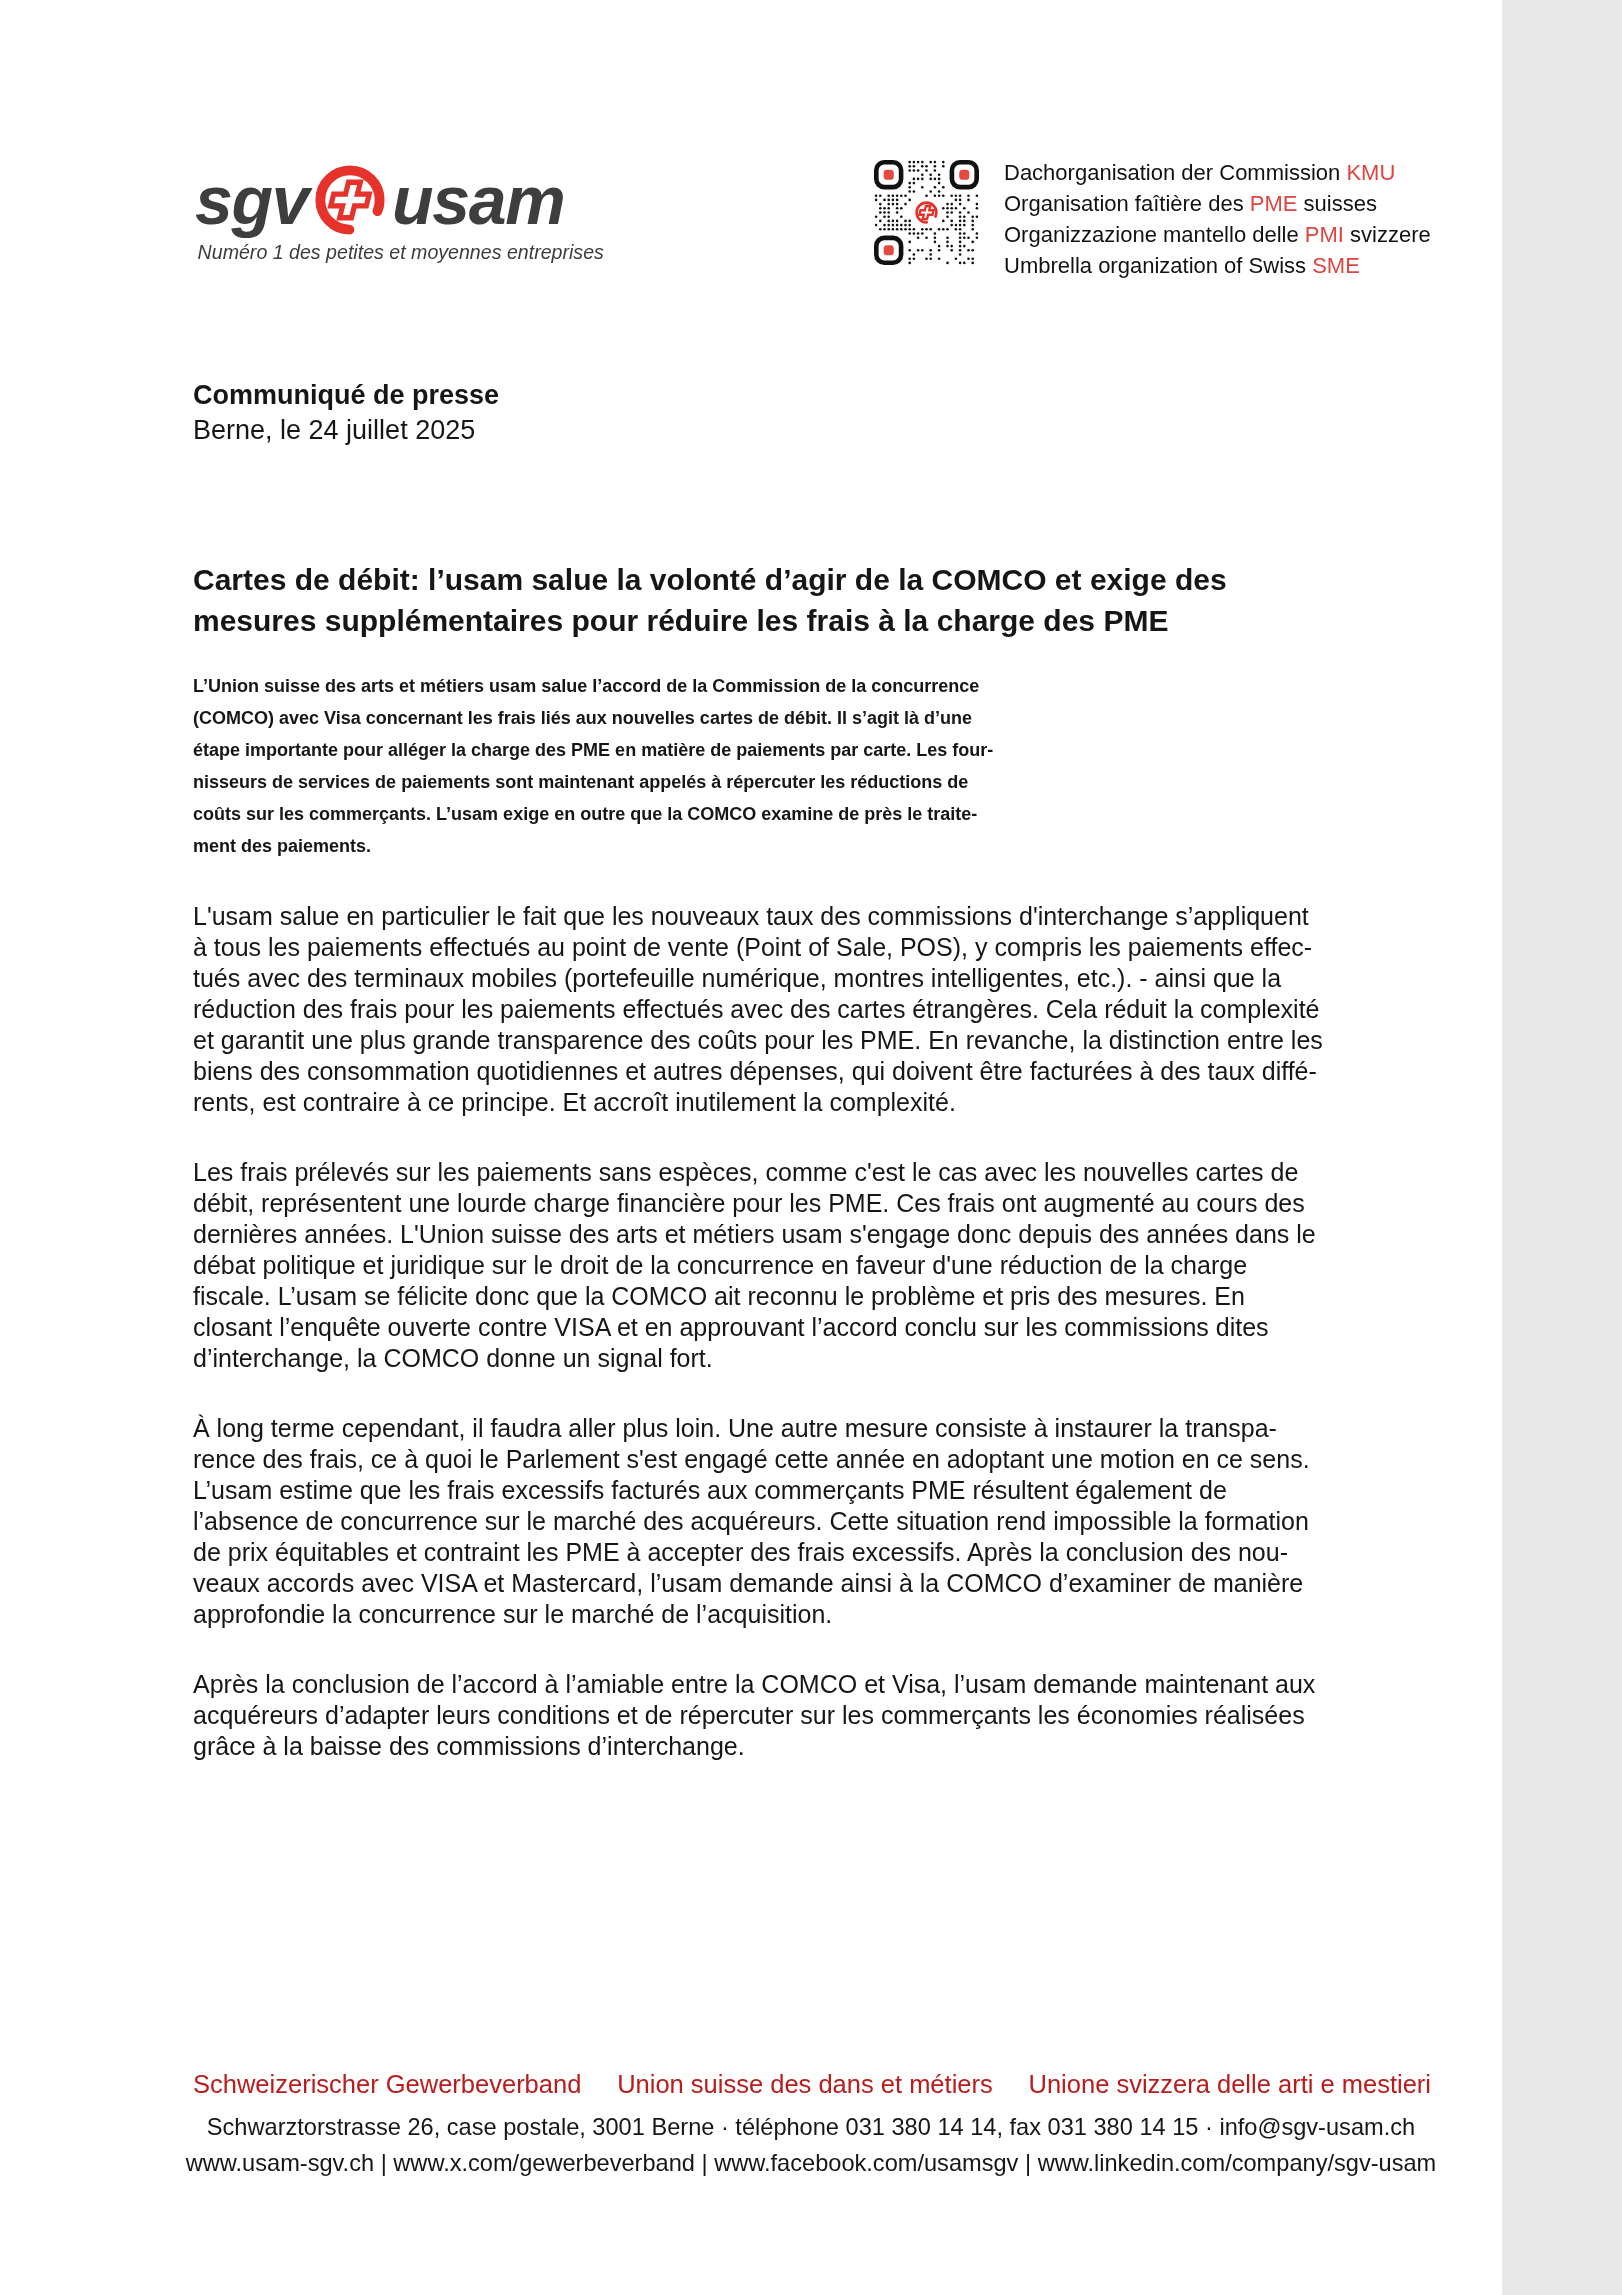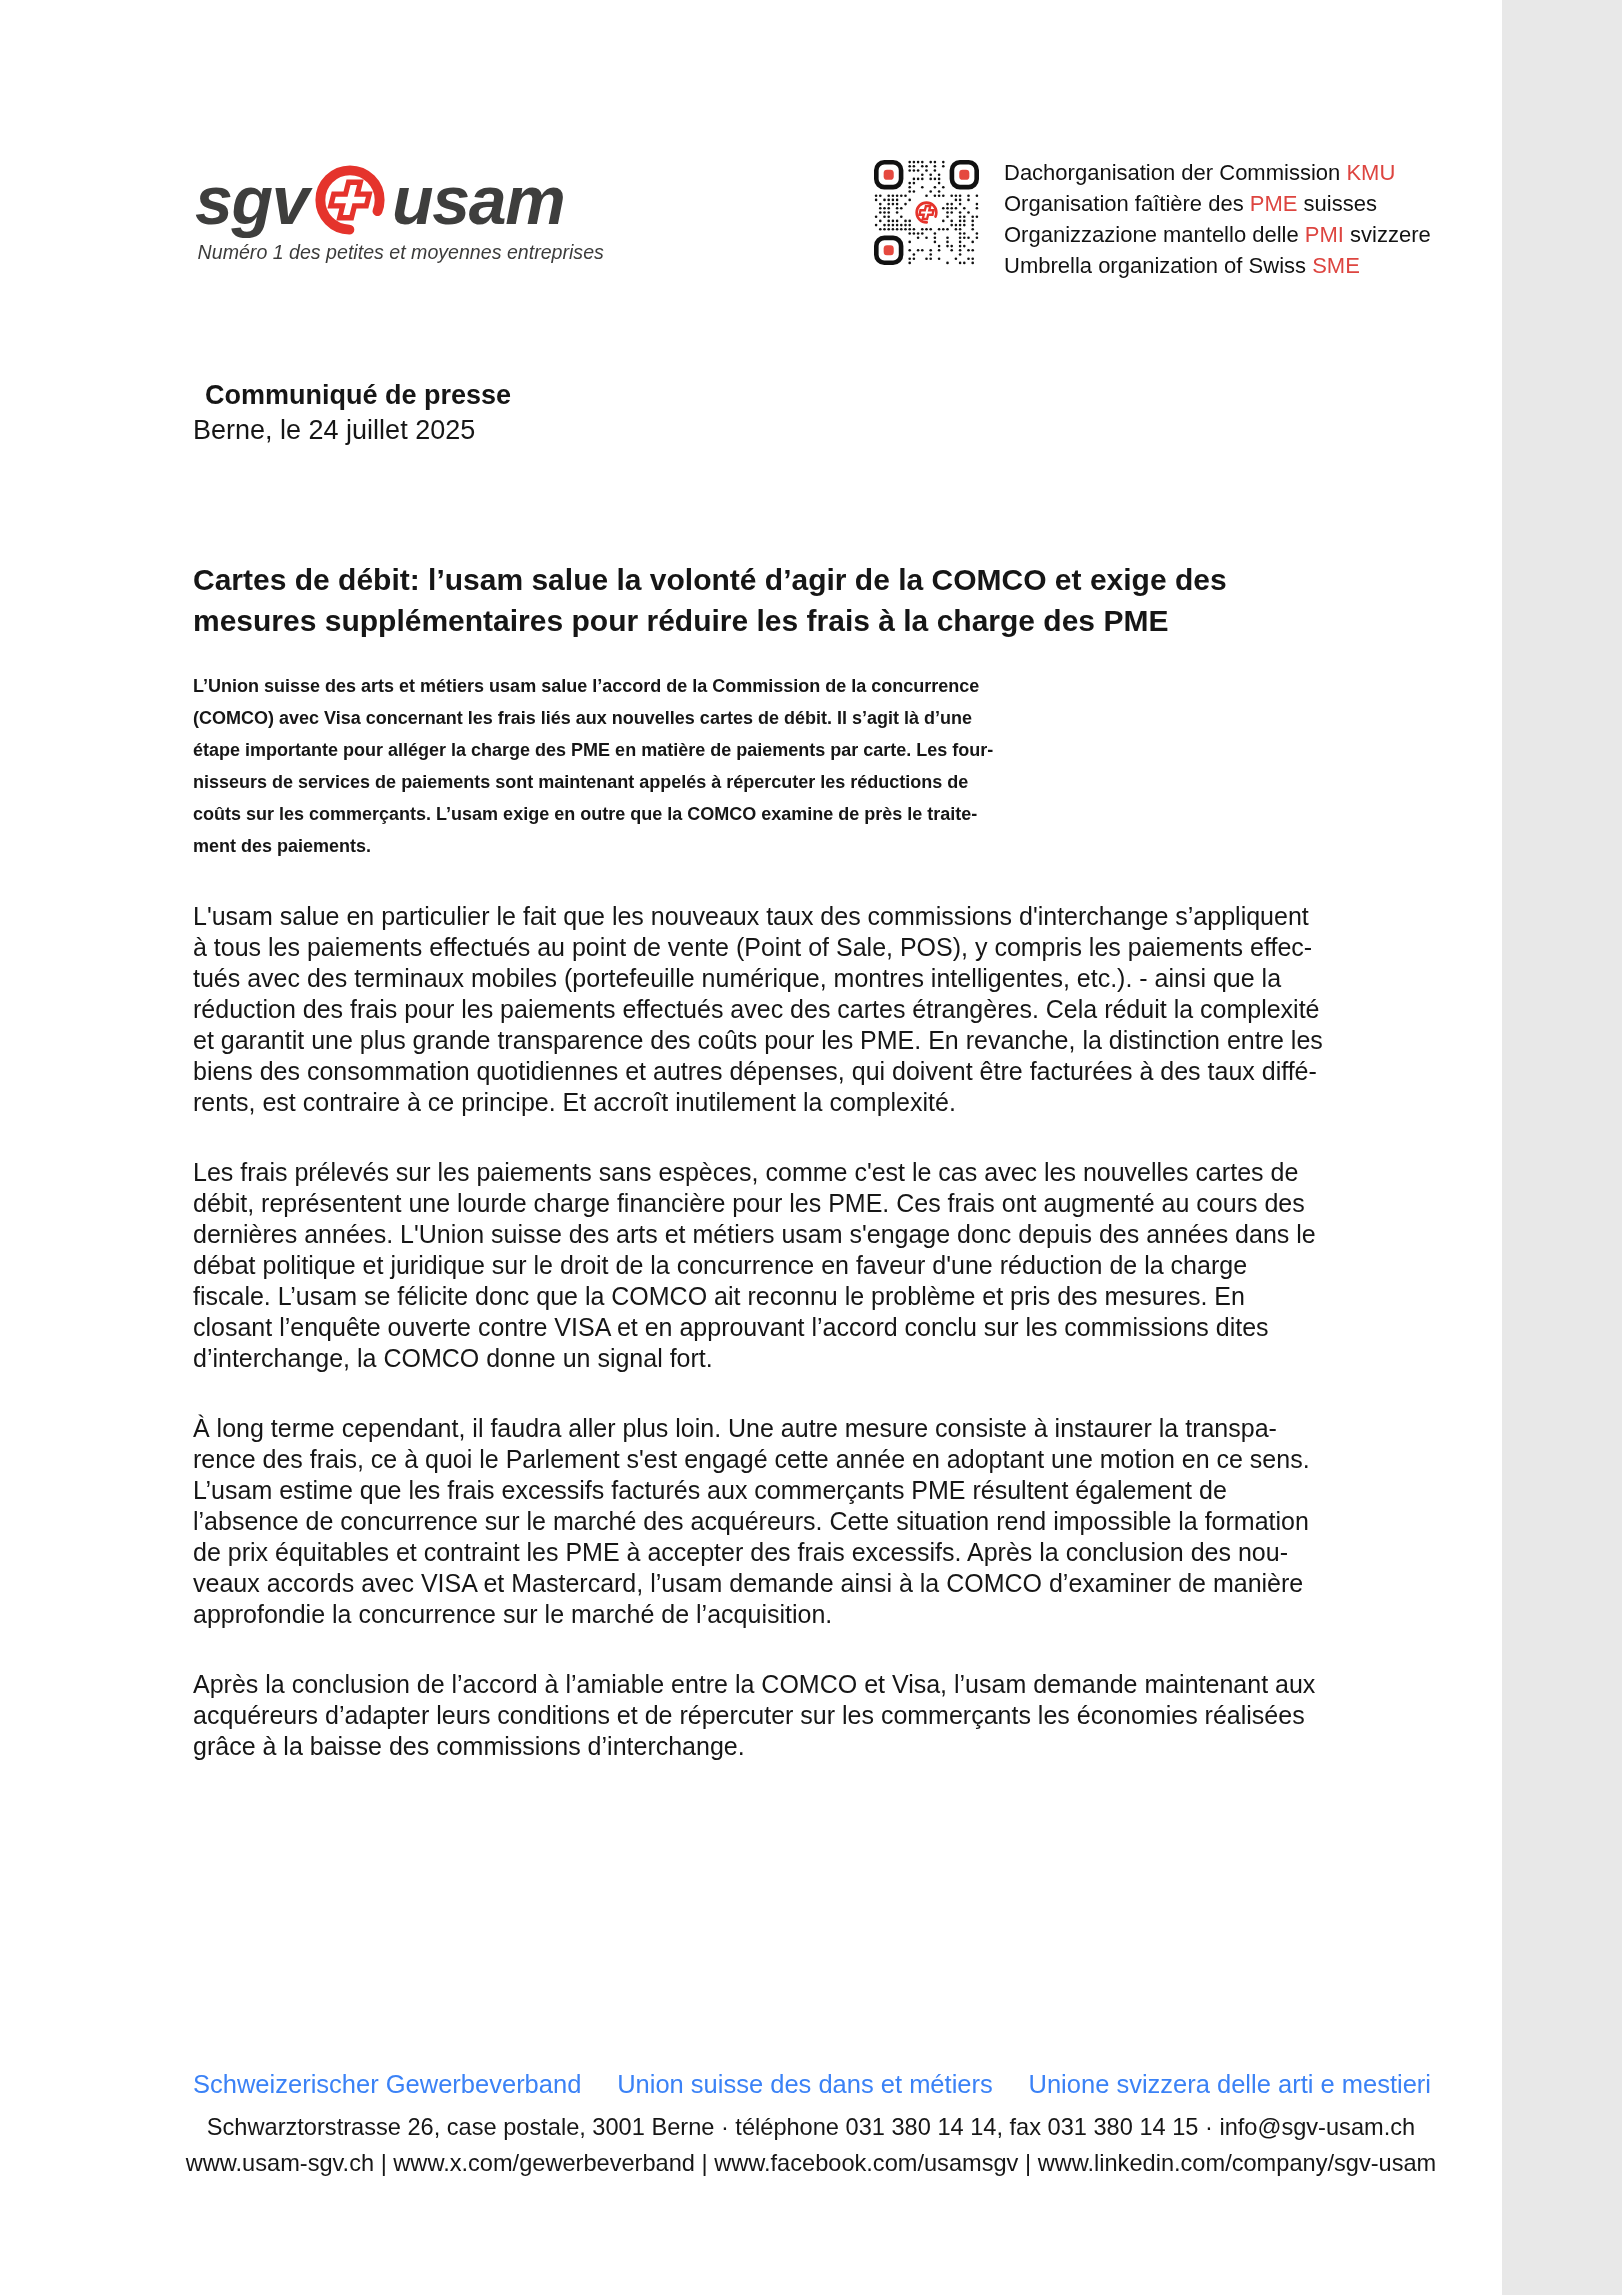--- a/index.html
+++ b/index.html
@@ -23,42 +23,42 @@
     margin-top:3px;margin-left:2.6px;
     font-size:19.6px;font-style:italic;color:#3c3c3b;
   }
   
   .qr{position:absolute;left:874px;top:160px;width:105px;height:105px;}
   .org-block{position:absolute;left:1004px;top:157px;}
   .org-line{font-size:22px;line-height:31px;color:#121212;}
   .org-line .em{color:#dd4540;}
   
   .main{position:absolute;left:193px;top:378px;width:1394px;}
-  .doc-type{font-size:27px;font-weight:700;line-height:35px;margin-left:12px;}
+  .doc-type{font-size:27px;font-weight:700;line-height:35px;}
   .dateline{font-size:27px;line-height:35px;}
   .title{
     margin-top:111px;
     font-size:30px;font-weight:700;line-height:41px;
     white-space:pre-line;
   }
   .lead{
     margin-top:29px;
     font-size:18px;font-weight:700;line-height:32px;
     white-space:pre-line;
   }
   .para{
     margin-top:39px;
     font-size:25px;line-height:31px;
     white-space:pre-line;
   }
   
   .footer-orgs{
     position:absolute;left:193px;top:2070px;width:1238px;
     display:flex;justify-content:space-between;
-    font-size:25.5px;color:#3b82f6;
+    font-size:25.5px;color:#b91c1c;
   }
   .footer-address{
     position:absolute;left:0;top:2114px;width:1622px;
     text-align:center;font-size:23.6px;color:#161616;
   }
   .footer-links{
     position:absolute;left:0;top:2150px;width:1622px;
     text-align:center;font-size:23.6px;color:#161616;
   }
 </style>

